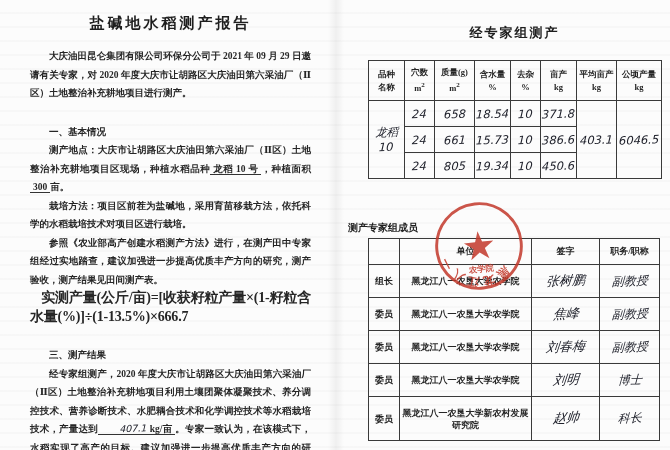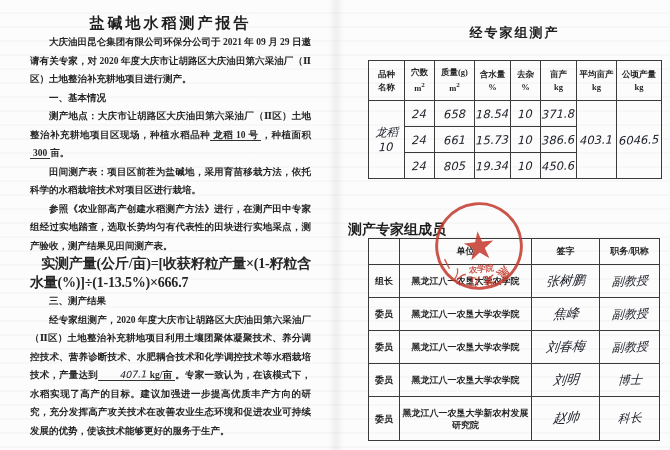--- a/index.html
+++ b/index.html
@@ -20,25 +20,25 @@
     background:linear-gradient(90deg, rgba(0,0,0,0) 0%, rgba(0,0,0,0.05) 50%, rgba(0,0,0,0) 100%);
     pointer-events:none;
   }
   
   .page-left {
     position:absolute; left:0; top:0; width:335px; height:450px;
     padding:14px 24px 0 30px;
   }
   .report-title {
     text-align:center; font-size:15px; font-weight:bold; letter-spacing:3px;
-    color:#1e1e1e;
+    margin-bottom:14px; color:#1e1e1e;
   }
   .body-text { font-size:9.5px; line-height:18.5px; text-align:justify; font-weight:600; color:#262626; }
   .para { text-indent:2em; }
-  .heading { text-indent:2em; font-weight:bold; }
+  .heading { text-indent:2em; font-weight:bold;margin-top:20px; }
   .formula { font-size:14px; font-weight:bold; text-indent:0.8em; letter-spacing:-0.2px; }
   .u { border-bottom:1px solid #333; padding:0 3px; }
   
   .hw {
     font-family:"DejaVu Sans",sans-serif; font-style:italic;
     display:inline-block; transform:rotate(-2deg) skewX(-4deg);
     color:#20222c; font-weight:400;
   }
   
   .page-right { position:absolute; left:335px; top:0; width:335px; height:450px; }
@@ -51,21 +51,21 @@
     position:absolute; left:33px; top:60px; width:293px;
     font-size:8.5px; font-weight:bold; text-align:center; color:#262626;
   }
   .field-table th, .field-table td { border:1px solid #3a3a3a; padding:0; }
   .field-table th { height:40px; line-height:13px; font-weight:bold; }
   .field-table td { height:26px; }
   .field-table .hw { font-size:11.5px; }
   .sup { font-size:7px; vertical-align:super; }
   .experts-label {
     position:absolute; left:13px; top:221px;
-    font-size:14px; font-weight:bold; color:#1e1e1e;
+    font-size:10px; font-weight:bold; color:#1e1e1e;
   }
   .expert-table {
     position:absolute; left:33px; top:238px; width:291px;
     font-size:9px; font-weight:bold; text-align:center; color:#262626;
   }
   .expert-table th, .expert-table td { border:1px solid #3a3a3a; padding:1px 2px; }
   .expert-table th { height:26px; font-weight:bold;text-align:center; }
   .expert-table td { height:33px; line-height:12px; }
   .expert-table tr:last-child td { height:44px; }
   .expert-table .hw { font-size:12px; }
@@ -81,22 +81,22 @@
 
 <div class="canvas">
   <div class="gutter"></div>
 
   <div class="page-left">
     <div class="report-title">盐碱地水稻测产报告</div>
     <div class="body-text">
       <p class="para">大庆油田昆仑集团有限公司环保分公司于 2021 年 09 月 29 日邀请有关专家，对 2020 年度大庆市让胡路区大庆油田第六采油厂（Ⅱ区）土地整治补充耕地项目进行测产。</p>
       <p class="heading">一、基本情况</p>
       <p class="para"><span>测产地点：大庆市让胡路区大庆油田第六采油厂（Ⅱ区）土地整治补充耕地项目区现场，种植水稻品种</span><span class="u">龙稻 10 号</span><span>，种植面积</span><span class="u">300</span><span>亩。</span></p>
-      <p class="para">田间测产表：项目区前茬为盐碱地，采用育苗移栽方法，依托科学的水稻栽培技术对项目区进行栽培。</p>
-      <p class="para">参照《农业部高产创建水稻测产方法》进行，在测产田中专家组经过实地踏查，选取长势均匀有代表性的田块进行实地采点，测产验收，测产结果见田间测产表。</p>
+      <p class="para">栽培方法：项目区前茬为盐碱地，采用育苗移栽方法，依托科学的水稻栽培技术对项目区进行栽培。</p>
+      <p class="para">参照《农业部高产创建水稻测产方法》进行，在测产田中专家组经过实地踏查，建议加强进一步提高优质丰产方向的研究，测产验收，测产结果见田间测产表。</p>
       <p class="formula">实测产量(公斤/亩)=[收获籽粒产量×(1-籽粒含水量(%)]÷(1-13.5%)×666.7</p>
       <p class="heading">三、测产结果</p>
       <p class="para"><span>经专家组测产，2020 年度大庆市让胡路区大庆油田第六采油厂（Ⅱ区）土地整治补充耕地项目利用土壤团聚体凝聚技术、养分调控技术、营养诊断技术、水肥耦合技术和化学调控技术等水稻栽培技术，产量达到</span><span class="u"><span class="hw">407.1</span> <span>kg/亩</span></span><span>。专家一致认为，在该模式下，水稻实现了高产的目标。建议加强进一步提高优质丰产方向的研究，充分发挥高产攻关技术在改善农业生态环境和促进农业可持续发展的优势，使该技术能够更好的服务于生产。</span></p>
     </div>
   </div>
 
   <div class="page-right">
     <div class="field-title">经专家组测产</div>
 
     <table class="field-table">

